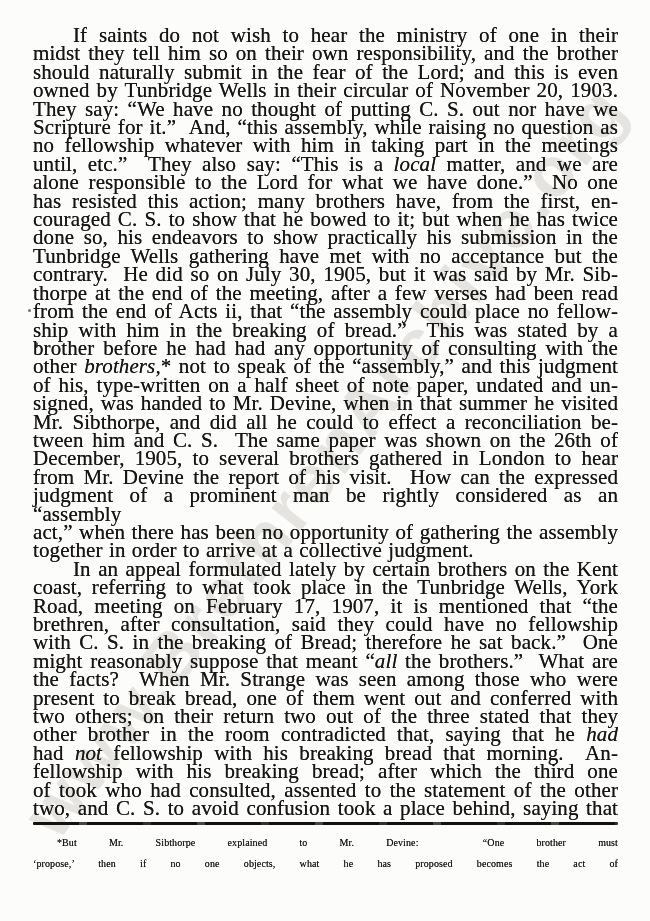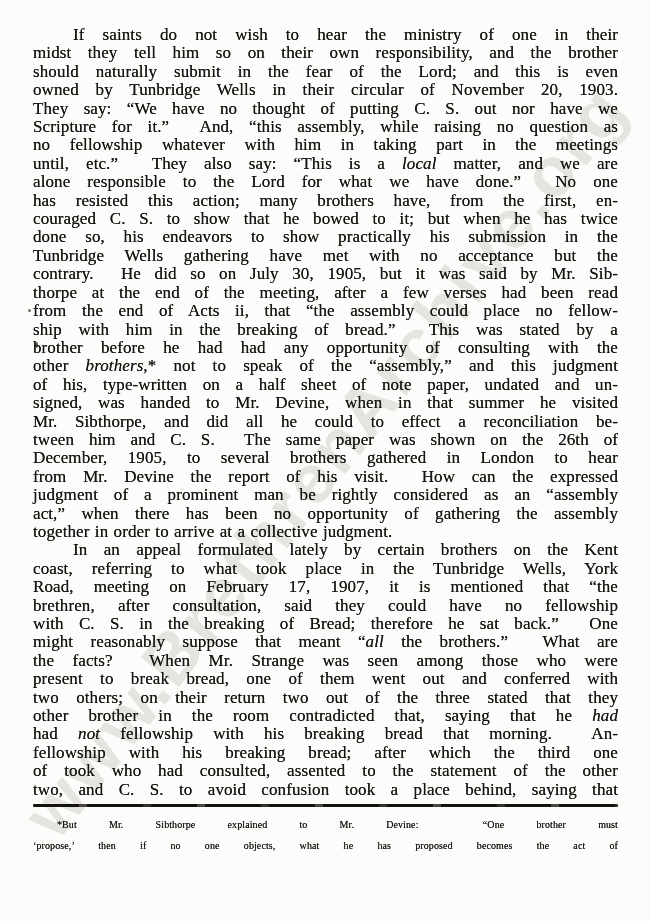--- a/index.html
+++ b/index.html
@@ -26,21 +26,21 @@
     pointer-events: none;
     user-select: none;
   }
   .text-block {
     position: absolute;
     left: 33px;
     top: 26px;
     width: 585px;
   }
   .para {
-    font-size: 17px;
+    font-size: 21px;
     line-height: 18.4px;
     letter-spacing: 0.1px;
     word-spacing: 1px;
   }
   .line {
     text-align: justify;
     text-align-last: justify;
     text-shadow: 0 0 0.6px rgba(25, 22, 18, 0.85);
     white-space: normal;
   }

